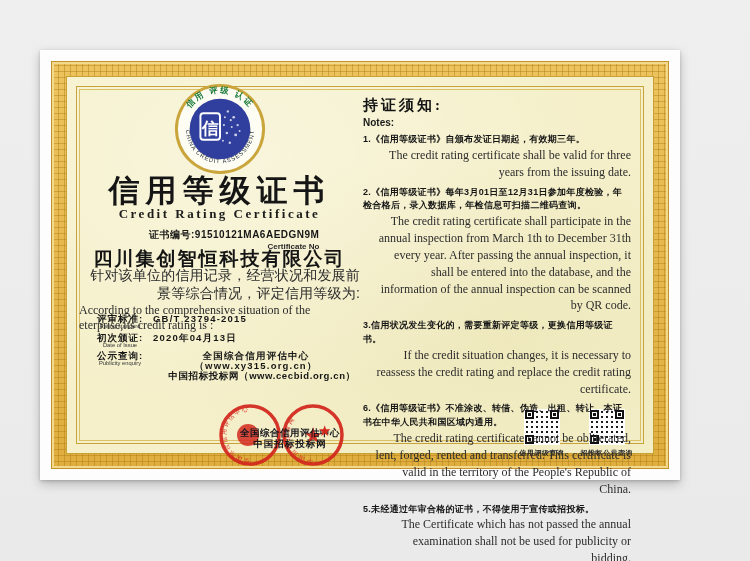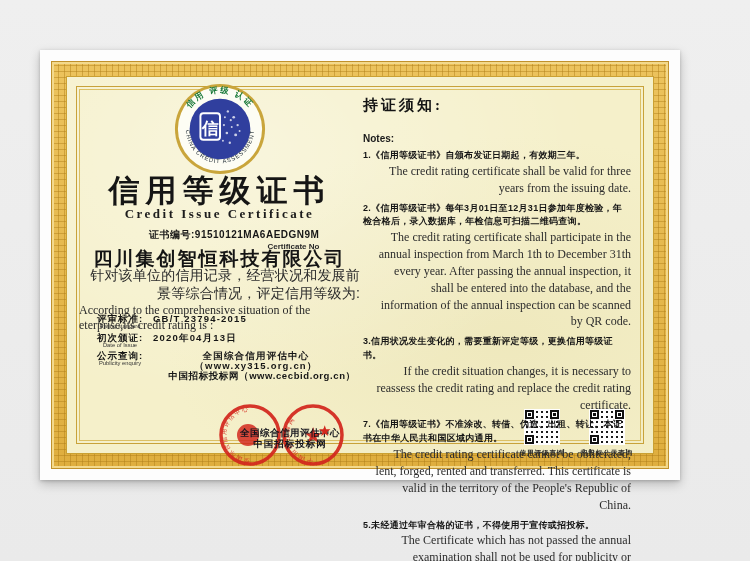--- a/index.html
+++ b/index.html
@@ -74,21 +74,21 @@
   .qr-2 { left:522px; top:332px; }
   .qr .fp { position:absolute; width:9px; height:9px; border:2px solid #111; background:#fff; }
   .qr .fp::after { content:''; position:absolute; inset:1px; background:#111; }
   .qr .fp.tl { left:-1px; top:-1px; } .qr .fp.tr { right:-1px; top:-1px; } .qr .fp.bl { left:-1px; bottom:-1px; }
   .qr-caption { position:absolute; width:60px; text-align:center; top:372px; font-size:6.5px; font-weight:bold; color:#222; letter-spacing:1px; }
   .qc-1 { left:445px; } .qc-2 { left:510px; }
 
   .notes-col { position:absolute; left:296px; top:19px; width:268px; text-align:left; }
   .notes-title-cn { font-size:15px; font-weight:bold; letter-spacing:3px; color:#141414;
                     font-family:"Liberation Serif","DejaVu Serif",serif; }
-  .notes-title-en { font-size:10px; font-weight:bold; color:#1a1a1a; margin-top:18px; }
+  .notes-title-en { font-size:10px; font-weight:bold; color:#1a1a1a; margin-top:2px; }
   .note-item { margin-top:5px; }
   .note-item .cn { font-size:9px; font-weight:bold; color:#151515; line-height:1.55; letter-spacing:.3px; }
   .note-item .en { font-size:12px; color:#2c2c2c; line-height:1.4; padding-left:9px;
                    font-family:"Liberation Serif","DejaVu Serif",serif;text-align:right; }
 </style>
 </head>
 <body>
 
 <div class="stage">
   <div class="paper">
@@ -124,21 +124,21 @@
             </defs>
             <text font-size="8.5" font-weight="bold" fill="#1b7a3a" letter-spacing="2">
               <textPath href="#arcTop" startOffset="50%" text-anchor="middle">信用  评级  认证</textPath>
             </text>
             <text font-size="6" fill="#26323a" letter-spacing="1">
               <textPath href="#arcBot" startOffset="50%" text-anchor="middle">CHINA CREDIT ASSESSMENT</textPath>
             </text>
           </svg>
 
           <div class="title-cn">信用等级证书</div>
-          <div class="title-en">Credit Issue Certificate</div>
+          <div class="title-en">Credit Rating Certificate</div>
 
           <div class="certno">
             <div class="cn">证书编号:91510121MA6AEDGN9M</div>
             <div class="en">Certificate No</div>
           </div>
 
           <div class="company">四川集创智恒科技有限公司</div>
 
           <div class="intro">
             <div class="cn">针对该单位的信用记录，经营状况和发展前景等综合情况，评定信用等级为:</div>
@@ -226,21 +226,21 @@
           </div>
           <div class="note-item">
             <div class="cn">2.《信用等级证书》每年3月01日至12月31日参加年度检验，年检合格后，录入数据库，年检信息可扫描二维码查询。</div>
             <div class="en">The credit rating certificate shall participate in the annual inspection from March 1th to December 31th every year. After passing the annual inspection, it shall be entered into the database, and the information of the annual inspection can be scanned by QR code.</div>
           </div>
           <div class="note-item">
             <div class="cn">3.信用状况发生变化的，需要重新评定等级，更换信用等级证书。</div>
             <div class="en">If the credit situation changes, it is necessary to reassess the credit rating and replace the credit rating certificate.</div>
           </div>
           <div class="note-item">
-            <div class="cn">7.《信用等级证书》不准涂改、转借、伪造、出租、转让。本证书在中华人民共和国区域内通用。</div>
+            <div class="cn">6.《信用等级证书》不准涂改、转借、伪造、出租、转让。本证书在中华人民共和国区域内通用。</div>
             <div class="en">The credit rating certificate cannot be obliterated, lent, forged, rented and transferred. This certificate is valid in the territory of the People's Republic of China.</div>
           </div>
           <div class="note-item">
             <div class="cn">5.未经通过年审合格的证书，不得使用于宣传或招投标。</div>
             <div class="en">The Certificate which has not passed the annual examination shall not be used for publicity or bidding.</div>
           </div>
         </div>
 
       </div>
     </div>

